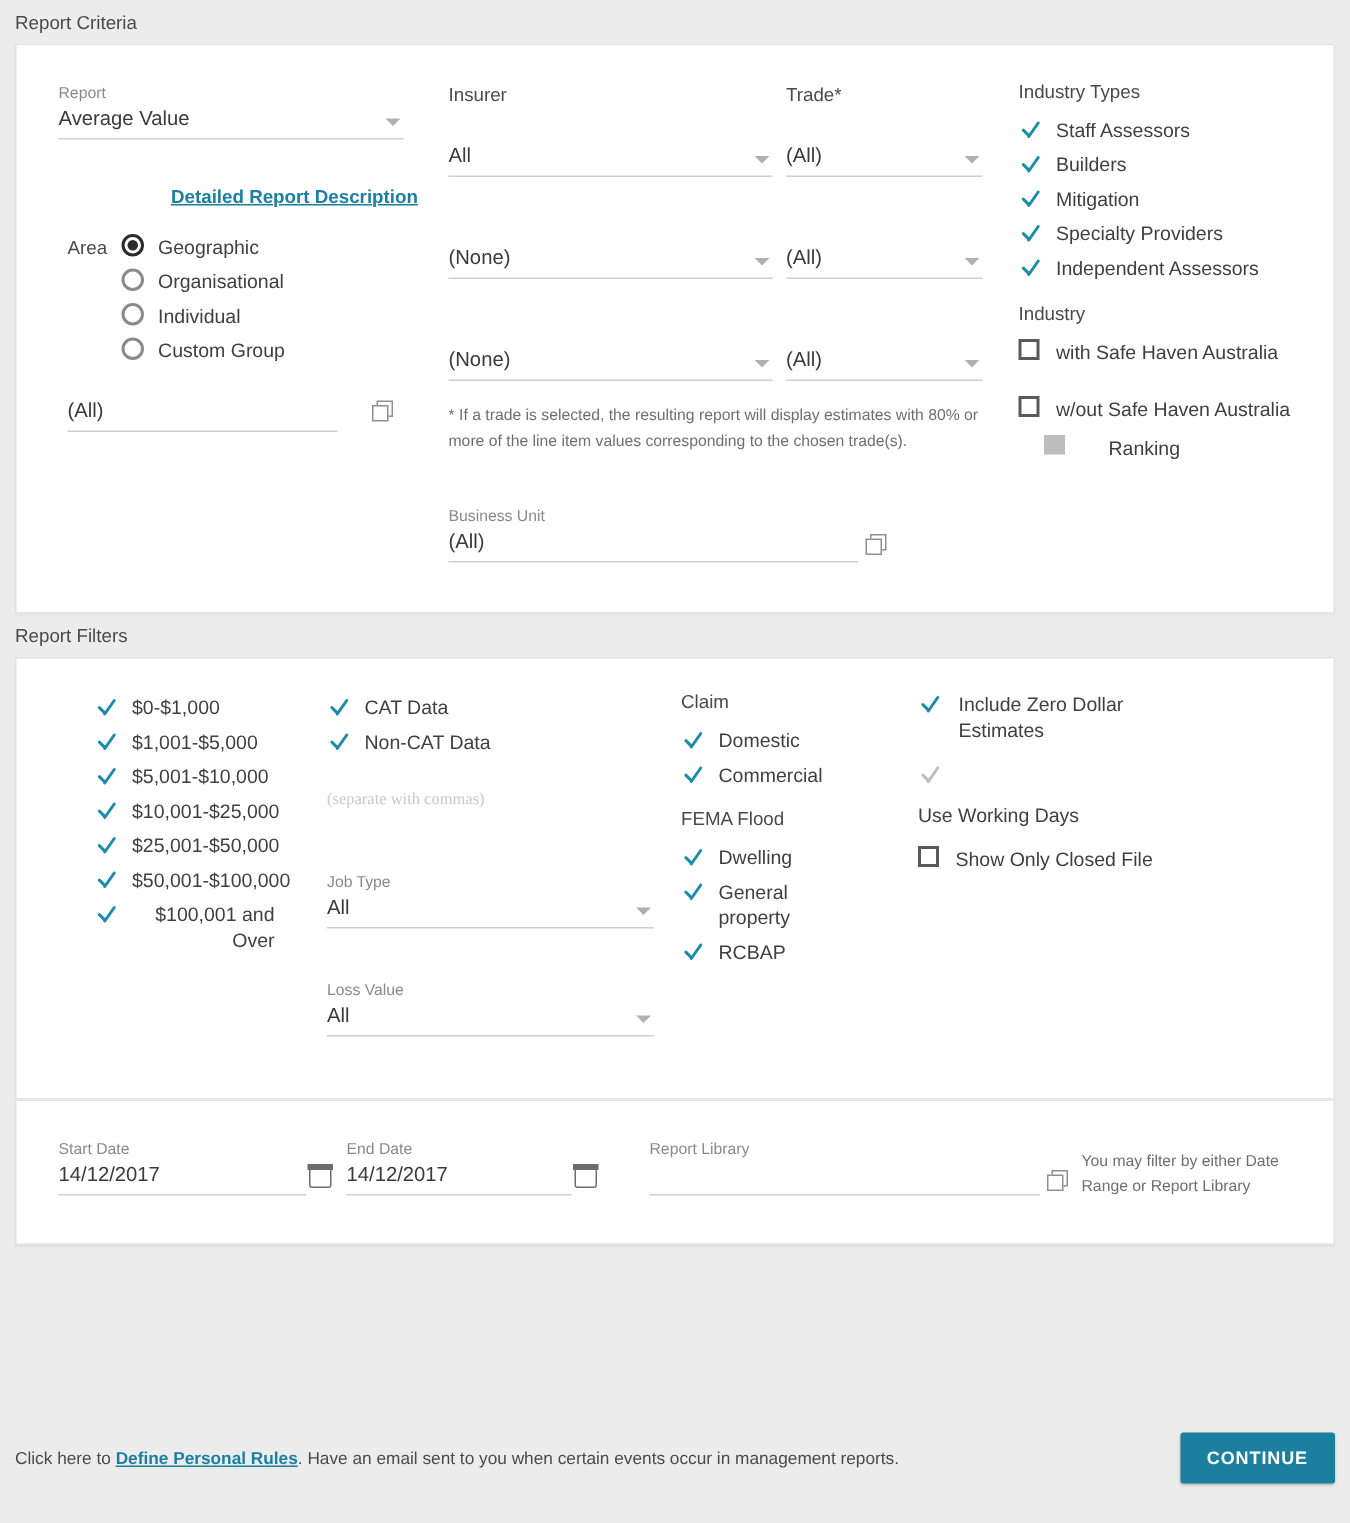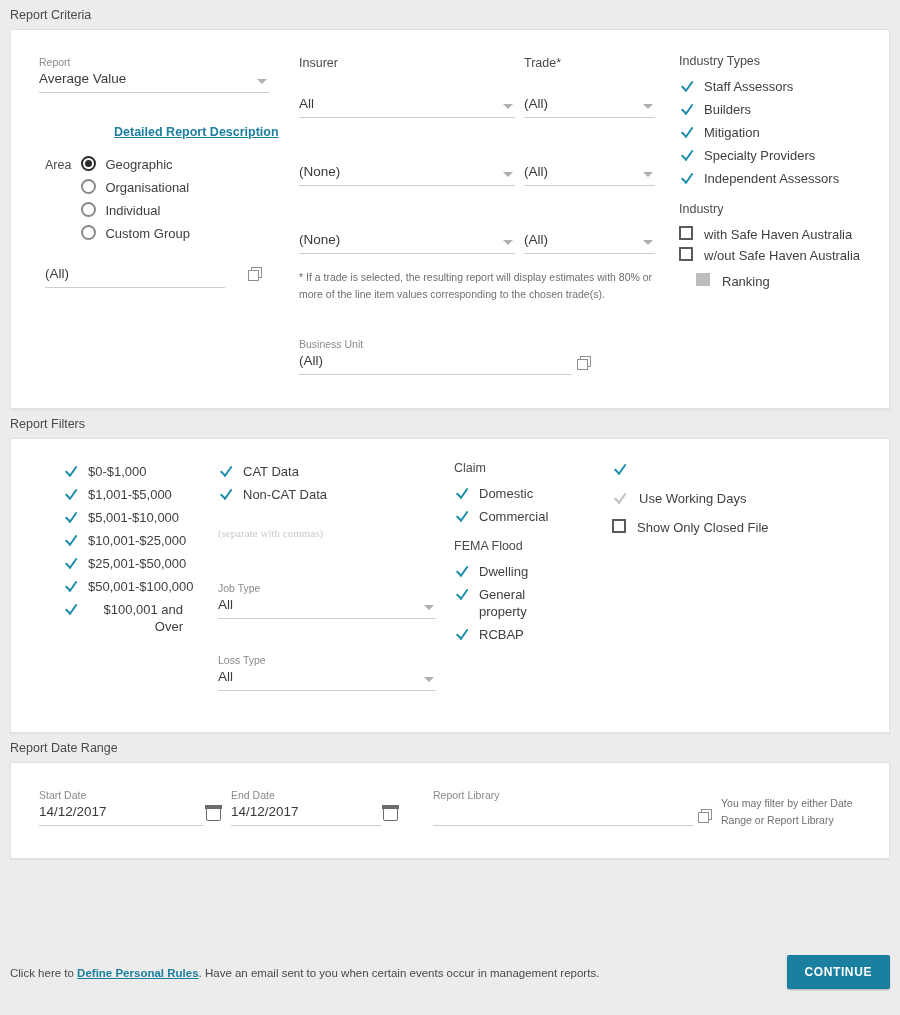--- a/index.html
+++ b/index.html
@@ -321,29 +321,29 @@
         <span class="txt">Specialty Providers</span>
       </div>
       <div class="row-item">
         <span class="chk"></span>
         <span class="txt">Independent Assessors</span>
       </div>
     </div>
 
     <div class="col" style="left:668px; top:172px; width:210px;">
       <div style="font-size:12.5px; color:#4a4a4a; margin-bottom:10px;">Industry</div>
-      <div class="row-item" style="gap:11px; margin-bottom:4px;">
+      <div class="row-item" style="gap:11px; margin-bottom:21px;">
         <span class="box"></span>
         <span class="txt">with Safe Haven Australia</span>
       </div>
       <div class="row-item" style="gap:11px; margin-bottom:9px;">
         <span class="box"></span>
         <span class="txt">w/out Safe Haven Australia</span>
       </div>
-      <div class="row-item" style="gap:12px; margin-left:16px;">
+      <div class="row-item" style="gap:29px; margin-left:16px;">
         <span class="box filled"></span>
         <span class="txt">Ranking</span>
       </div>
     </div>
 
   </div>
 
   <div class="section-title">Report Filters</div>
 
   <div class="card" style="height:295px;">
@@ -396,21 +396,21 @@
 
     <div class="col" style="left:207px; top:143px; width:218px;">
       <div class="label-sm">Job Type</div>
       <div class="field">
         <div class="value">All</div>
         <span class="caret"></span>
       </div>
     </div>
 
     <div class="col" style="left:207px; top:215px; width:218px;">
-      <div class="label-sm">Loss Type</div>
+      <div class="label-sm">Loss Value</div>
       <div class="field">
         <div class="value">All</div>
         <span class="caret"></span>
       </div>
     </div>
 
     <div class="col" style="left:443px; top:22px; width:180px;">
       <div style="font-size:12.5px; color:#4a4a4a; margin-bottom:10px;">Claim</div>
       <div class="row-item">
           <span class="chk"></span>
@@ -434,34 +434,34 @@
         </div>
       <div class="row-item">
           <span class="chk"></span>
           <span class="txt">RCBAP</span>
         </div>
     </div>
 
     <div class="col" style="left:601px; top:22px; width:230px;">
       <div class="row-item" style="gap:11px; width:180px; margin-bottom:13px;">
         <span class="chk"></span>
-      </div>
-      <div class="row-item" style="gap:11px; margin-bottom:12px;">
+        <span class="txt">Include Zero Dollar Estimates</span>
+      </div>
+      <div class="row-item" style="gap:11px; margin-bottom:12px;flex-direction:column;">
         <span class="chk grey"></span>
         <span class="txt">Use Working Days</span>
       </div>
       <div class="row-item" style="gap:11px;">
         <span class="box"></span>
         <span class="txt">Show Only Closed File</span>
       </div>
     </div>
 
   </div>
 
-  <div class="section-title">Report Date Range</div>
 
   <div class="card" style="height:97px;">
     <div class="col" style="left:28px; top:26px; width:165px;">
       <div class="label-sm">Start Date</div>
       <div class="field">
         <div class="value">14/12/2017</div>
         <span class="cal-icon" style="right:-17px;"></span>
       </div>
     </div>
 

